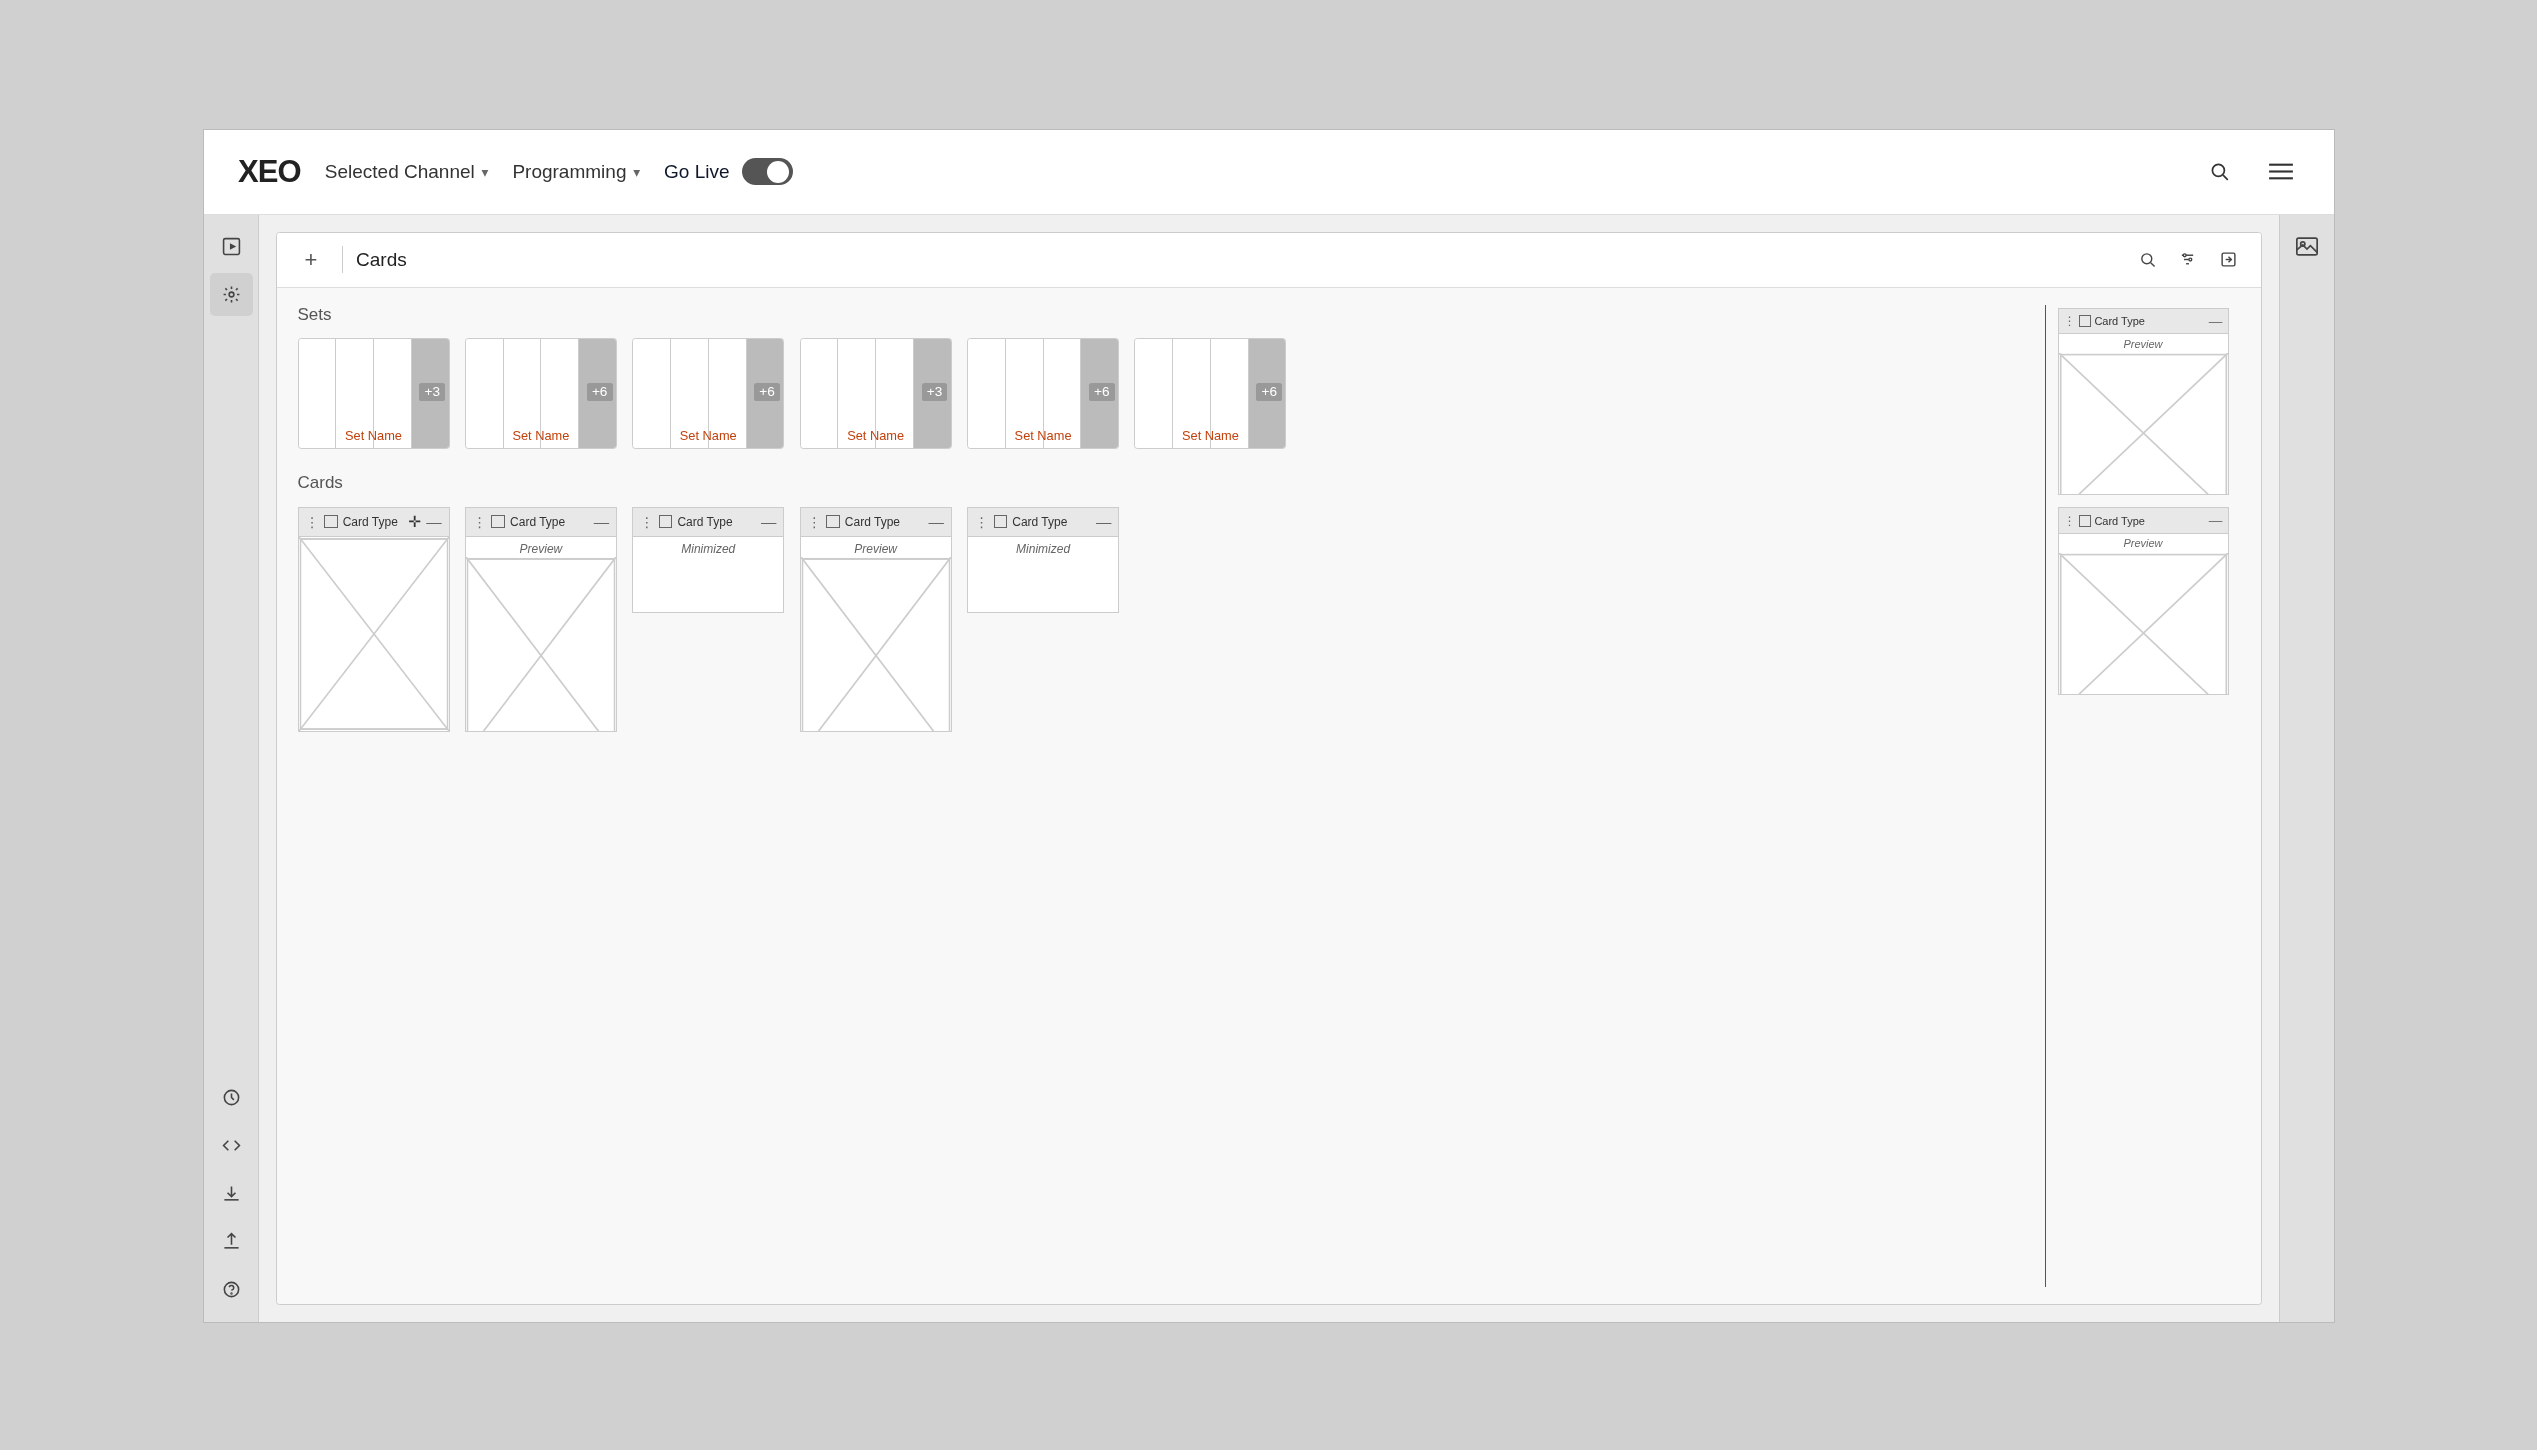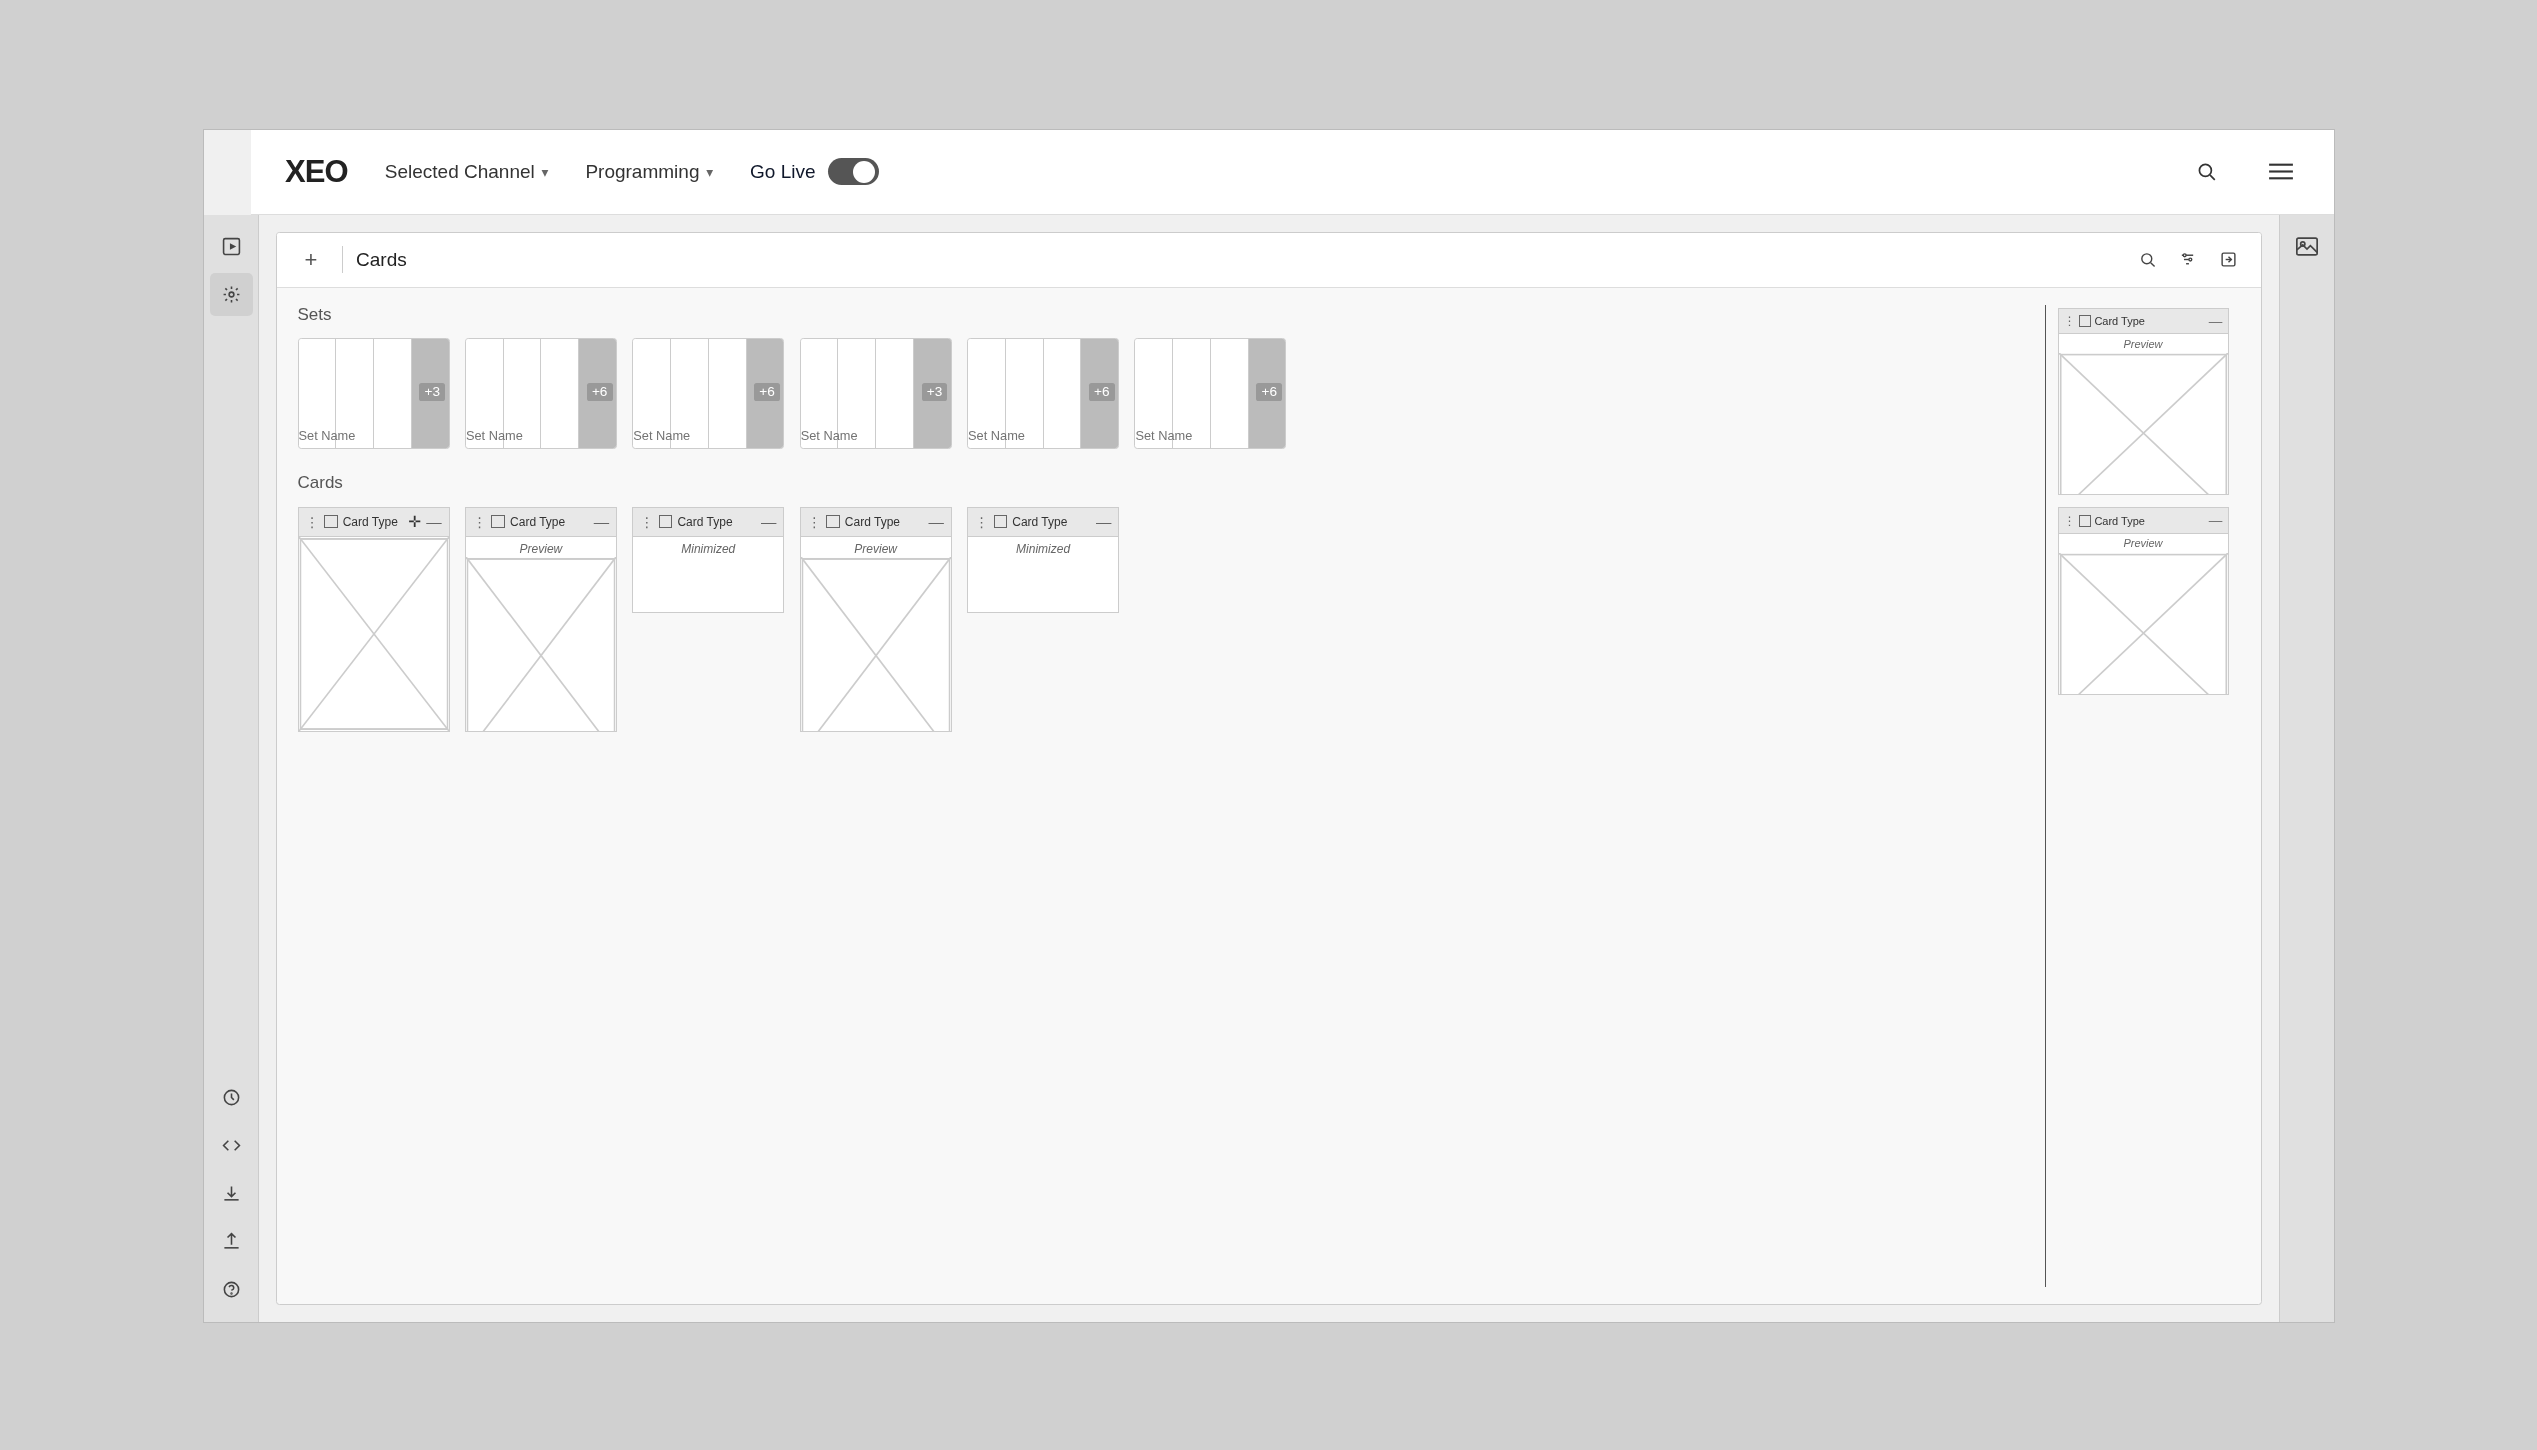--- a/index.html
+++ b/index.html
@@ -24,23 +24,22 @@
     }
 
     
     .top-nav {
       height: 85px;
       background: #fff;
       display: flex;
       align-items: center;
       padding: 4px 34px;
       border-bottom: 0.9px solid #ddd;
-      gap: 37px;
-      flex-shrink: 0;
-      margin-left: 47px;
+      gap: 24px;
+      flex-shrink: 0;
     }
 
     .logo {
       font-size: 31px;
       font-weight: bold;
       color: #222;
       letter-spacing: -0.9px;
     }
 
     .nav-item {
@@ -273,22 +272,23 @@
       color: #fff;
       font-size: 13.6px;
       padding: 1.7px 5.1px;
       border-radius: 2.6px;
     }
 
     .set-name {
       position: absolute;
       bottom: 5.1px;
       left: 0; right: 0;
+      text-align: center;
       font-size: 12.8px;
-      color: #737373;
+      color: #c2410c;
     }
 
     
     .cards-row {
       display: flex;
       gap: 15.4px;
       flex-wrap: nowrap;
     }
 
     .card-item {

